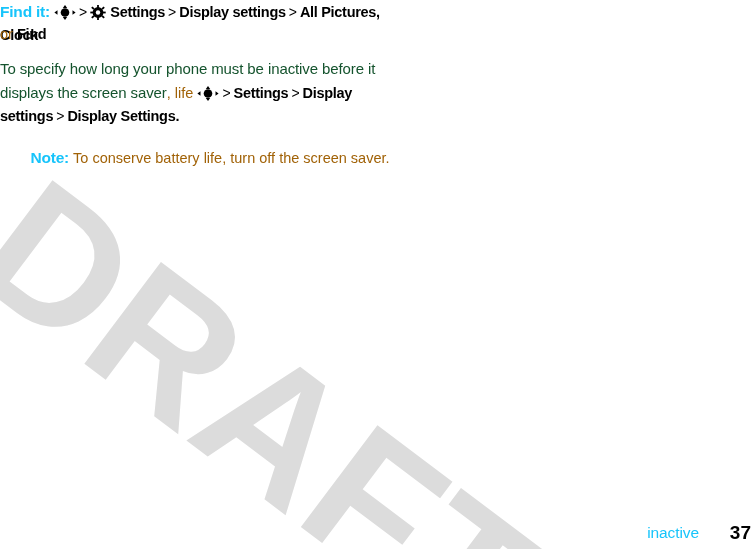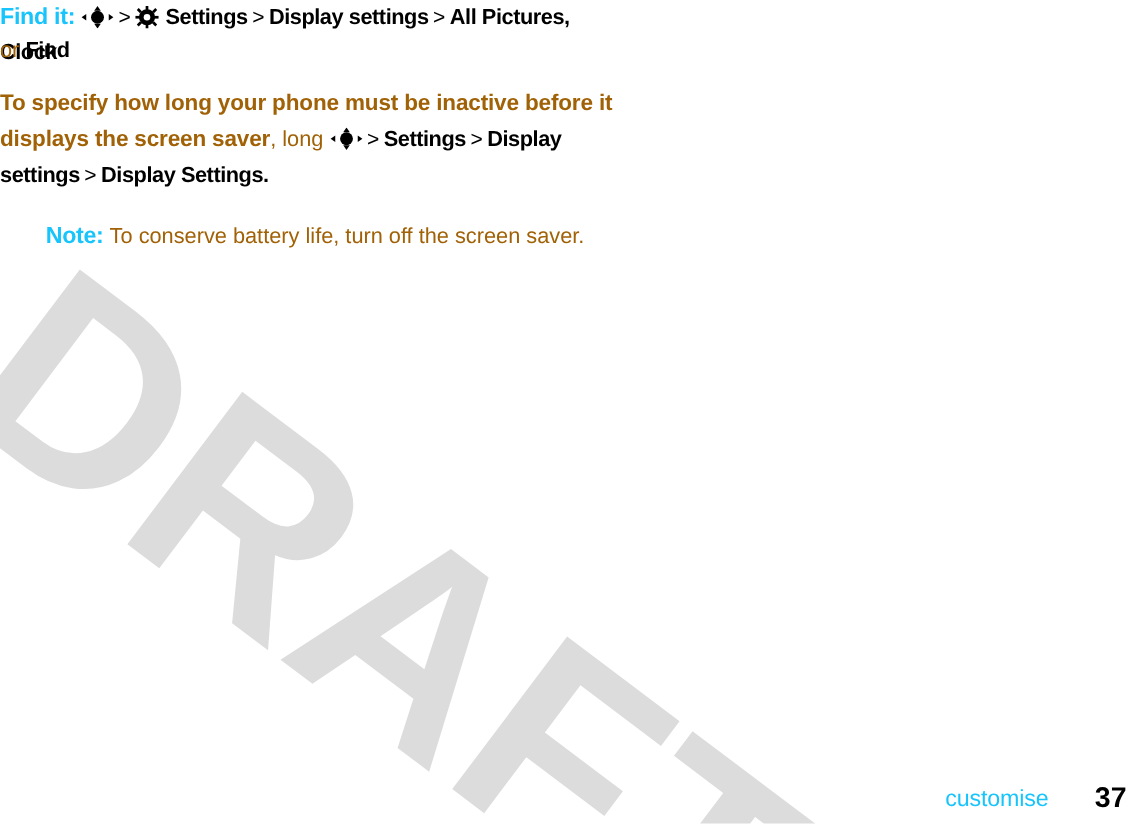--- a/index.html
+++ b/index.html
@@ -80,23 +80,23 @@
     color: #000000;
   }
   .regular {
     font-family: "Liberation Sans", sans-serif;
     font-weight: normal;
     font-size: 14.5px;
     color: #a16207;
   }
   .strong {
     font-family: "Liberation Sans", sans-serif;
-    font-weight: bold;
+    font-weight: normal;
     font-size: 15px;
-    color: #a16207;
+    color: #14532d;
     letter-spacing: -0.1px;
   }
   .sep {
     font-family: "Liberation Sans", sans-serif;
     font-weight: normal;
     font-size: 14px;
     padding: 0 3px;
     color: #000000;
   }
 
@@ -173,31 +173,31 @@
           </g>
           <circle cx="8" cy="7.5" r="2.2" fill="#fff"></circle>
         </svg></span><span>&nbsp;</span><span class="ui-path">Settings</span><span class="sep">&gt;</span><span class="ui-path">Display settings</span><span class="sep">&gt;</span><span class="ui-path">All Pictures, Clock</span>
   </div>
 
   <div class="block p-line" id="findit-line2">
     <span class="regular">or</span><span>&nbsp;</span><span class="ui-path">Find</span>
   </div>
 
   <div class="block p-line" id="howlong-block">
-    <span class="strong">To specify how long your phone must be inactive before it displays the screen saver</span><span class="regular">,</span><span>&nbsp;</span><span class="regular">long</span><span>&nbsp;</span><span class="icon"><svg width="22" height="15" viewBox="0 0 22 15">
+    <span class="strong">To specify how long your phone must be inactive before it displays the screen saver</span><span class="regular">,</span><span>&nbsp;</span><span class="regular">life</span><span>&nbsp;</span><span class="icon"><svg width="22" height="15" viewBox="0 0 22 15">
           <circle cx="11" cy="7.5" r="4.3" fill="#000"></circle>
           <polygon points="11,0 13.2,3.1 8.8,3.1" fill="#000"></polygon>
           <polygon points="11,15 8.8,11.9 13.2,11.9" fill="#000"></polygon>
           <polygon points="0.4,7.5 3.5,5.3 3.5,9.7" fill="#000"></polygon>
           <polygon points="21.6,7.5 18.5,9.7 18.5,5.3" fill="#000"></polygon>
         </svg></span><span class="sep">&gt;</span><span class="ui-path">Settings</span><span class="sep">&gt;</span><span class="ui-path">Display settings</span><span class="sep">&gt;</span><span class="ui-path">Display Settings</span><span class="ui-path">.</span>
   </div>
 
   <div class="block p-line" id="note-block">
     <span class="accent">Note:</span><span>&nbsp;</span><span class="regular">To conserve battery life, turn off the screen saver.</span>
   </div>
 
 </div>
 
 <div id="footer">
-  <span class="footer-section">customise</span>
+  <span class="footer-section">inactive</span>
   <span class="footer-pagenum">37</span>
 </div>
 
 </body></html>

